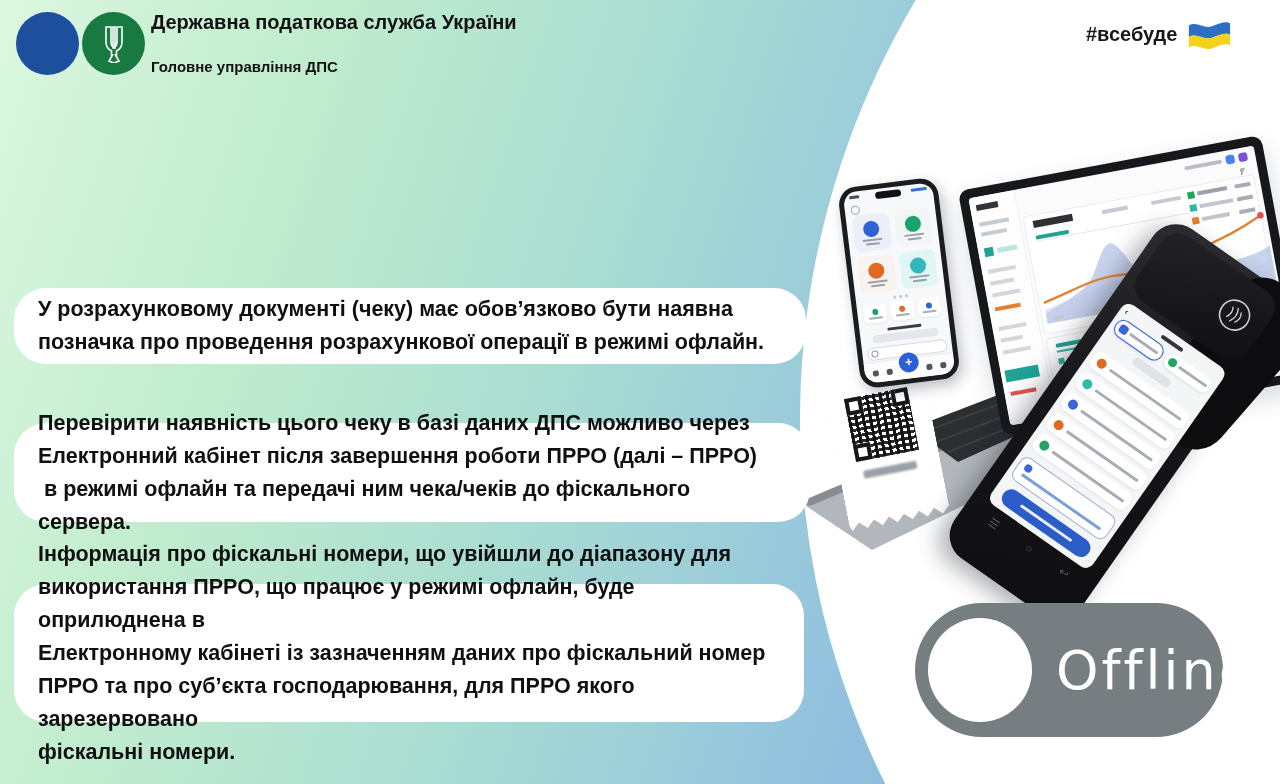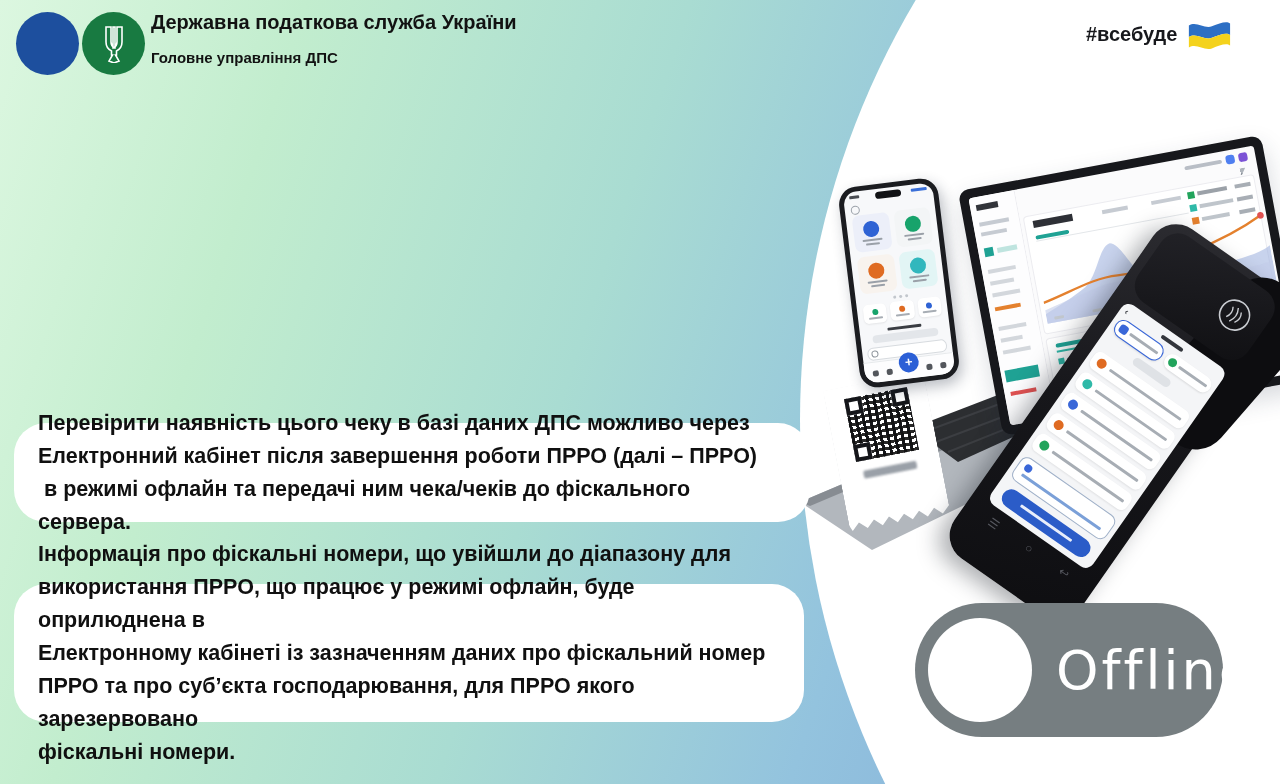--- a/index.html
+++ b/index.html
@@ -8,21 +8,21 @@
        background:linear-gradient(108deg,#dcf7e0 0%,#c2edce 20%,#a9dcd2 45%,#93c3de 68%,#82abd9 92%);}
 
   
   .blob{position:absolute;left:800px;top:-400px;width:1640px;height:1640px;border-radius:50%;background:#ffffff;z-index:1;}
 
   
   .logo-circle{position:absolute;top:12px;width:63px;height:63px;border-radius:50%;z-index:60;}
   .logo-blue{left:16px;background:#1d4f9e;}
   .logo-green{left:82px;background:#187a41;display:flex;align-items:center;justify-content:center;}
   .org-text{position:absolute;left:151px;top:11px;z-index:60;color:#121212;}
-  .org-name{font-size:20px;font-weight:bold;margin-bottom:12px;}
+  .org-name{font-size:20px;font-weight:bold;margin-bottom:21px;}
   .office{font-size:15px;font-weight:bold;line-height:23px;}
   .hashtag-wrap{position:absolute;left:1086px;top:18px;z-index:60;display:flex;align-items:center;gap:9px;}
   .hashtag{font-size:20px;font-weight:bold;color:#17181c;}
 
   
   .title-line{position:absolute;left:14px;background:#f2de14;display:flex;align-items:center;
               padding-left:22px;box-sizing:border-box;color:#050505;font-weight:bold;font-size:44px;
               letter-spacing:.4px;z-index:60;}
   .title-l1{top:97px;width:822px;height:76px;border-radius:20px 20px 6px 20px;}
   .title-l2{top:167px;width:776px;height:72px;border-radius:6px 6px 20px 20px;}
@@ -202,20 +202,22 @@
   </div>
   <div class="hashtag-wrap">
     <span class="hashtag">#всебуде</span>
     <svg width="46" height="32" viewBox="0 0 48 32">
       <path d="M3 7 C11 2 19 11 27 8 C35 5 42 2 46 5 L46 17 C42 14 35 17 27 20 C19 23 11 14 3 19 Z" fill="#2d6fc4"></path>
       <path d="M3 19 C11 14 19 23 27 20 C35 17 42 14 46 17 L46 28 C42 25 35 28 27 31 C19 34 11 25 3 30 Z" fill="#f4d21c"></path>
     </svg>
   </div>
 
 
+  <div class="block block-1">У розрахунковому документі (чеку) має обов’язково бути наявна
+позначка про проведення розрахункової операції в режимі офлайн.</div>
   <div class="block block-2">Перевірити наявність цього чеку в базі даних ДПС можливо через
 Електронний кабінет після завершення роботи ПРРО (далі – ПРРО)
  в режимі офлайн та передачі ним чека/чеків до фіскального сервера.</div>
   <div class="block block-3">Інформація про фіскальні номери, що увійшли до діапазону для
 використання ПРРО, що працює у режимі офлайн, буде оприлюднена в
 Електронному кабінеті із зазначенням даних про фіскальний номер
 ПРРО та про суб’єкта господарювання, для ПРРО якого зарезервовано
 фіскальні номери.</div>
 
   <div class="devices">

